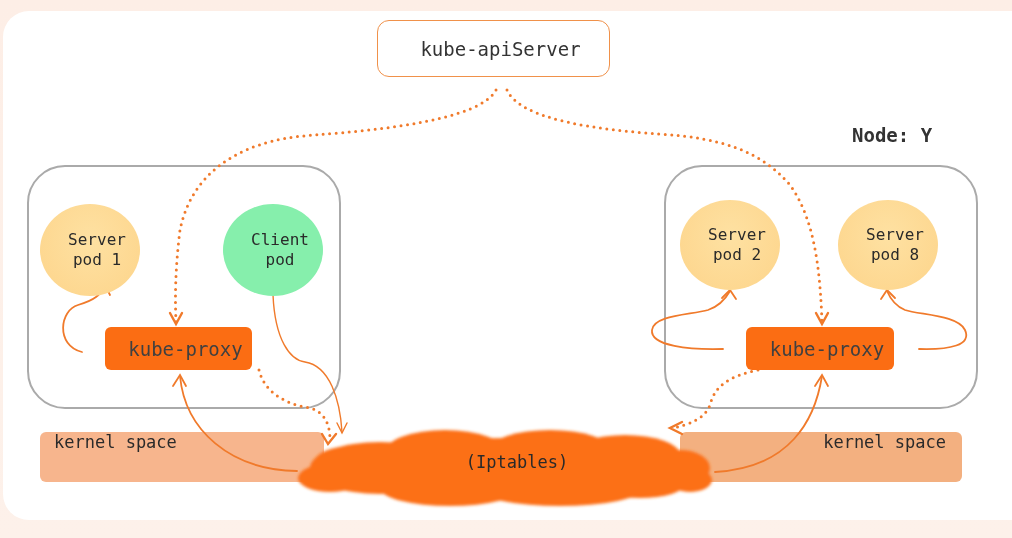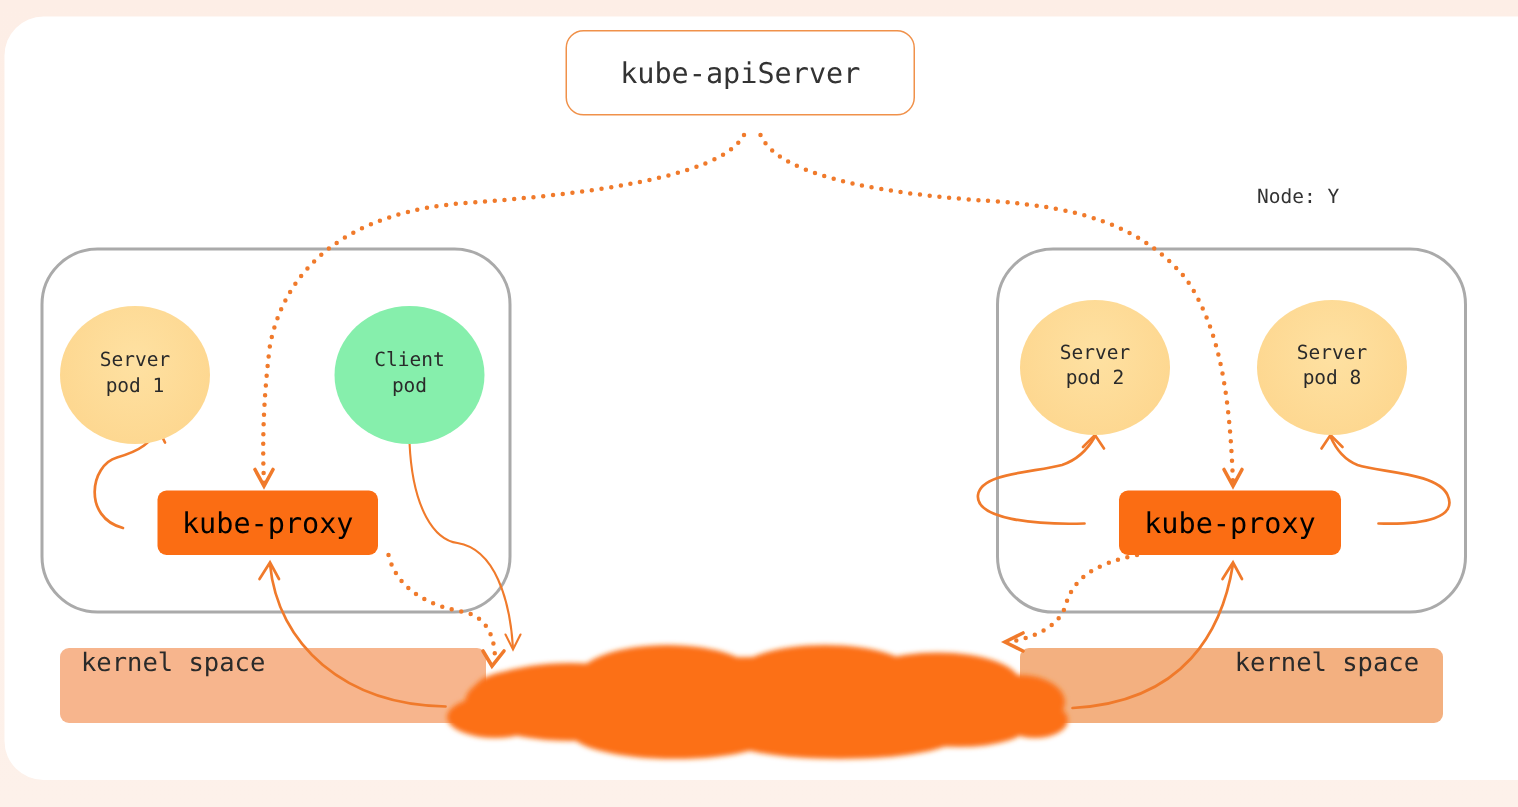--- a/index.html
+++ b/index.html
@@ -6,48 +6,48 @@
   body {
     width: 1012px; height: 538px; overflow: hidden; position: relative;
     background: linear-gradient(180deg, #fdeee6 0%, #fdf1ea 100%);
     font-family: "DejaVu Serif", "Liberation Serif", serif;
     color: #2b2b2b;
   }
   .card {
     position: absolute; left: 3px; top: 11px; width: 1040px; height: 509px;
     background: #ffffff; border-radius: 26px;
   }
-  .abs { position: absolute; box-sizing: border-box; }
+  .abs { position: absolute; box-sizing: border-box; padding-left: 14px; }
   .mono { font-family: "DejaVu Sans Mono", "Liberation Mono", monospace; }
   .api-box {
     left: 377px; top: 20px; width: 233px; height: 57px;
     border: 1.5px solid #f0914a; border-radius: 12px; background: #fff;
     display: flex; align-items: center; justify-content: center;
     font-size: 19px; color: #333;
   }
   .node-box {
     border: 2px solid #aaaaaa; border-radius: 38px; background: transparent;
   }
   .node-left { left: 27px; top: 165px; width: 314px; height: 244px; }
   .node-right { left: 664px; top: 165px; width: 314px; height: 244px; }
-  .node-label { left: 838px; top: 124px; font-size: 13px; color: #333; }
+  .node-label { left: 838px; top: 124px; font-size: 19px; color: #333; font-weight: bold; }
   .pod {
     border-radius: 50%; display: flex; flex-direction: column; align-items: center;
-    justify-content: center; font-size: 13px; line-height: 1.28; color: #2a2a2a;
+    justify-content: center; font-size: 16px; line-height: 1.28; color: #2a2a2a;
     text-align: center;
   }
   .pod-server { background: radial-gradient(ellipse at 50% 40%, #fee1a2 0%, #fdd48a 100%); }
   .pod-client { background: #86efac; }
   .pod1 { left: 40px; top: 204px; width: 100px; height: 92px; }
   .cpod { left: 223px; top: 204px; width: 100px; height: 92px; }
   .pod2 { left: 680px; top: 200px; width: 100px; height: 90px; }
   .pod3 { left: 838px; top: 200px; width: 100px; height: 90px; }
   .proxy {
     background: #fb6d13; border-radius: 6px; display: flex; align-items: center;
-    justify-content: center; font-size: 19px; color: #000000;
+    justify-content: center; font-size: 19px; color: #404040;
   }
   .proxy-left { left: 105px; top: 327px; width: 147px; height: 43px; }
   .proxy-right { left: 746px; top: 327px; width: 148px; height: 43px; }
   .kernel {
     background: #f7b58d; border-radius: 6px; display: flex; align-items: flex-start;
     font-size: 17px; color: #2a2a2a;
   }
   .kernel-left { left: 40px; top: 432px; width: 284px; height: 50px; padding-left: 14px; }
   .kernel-right { left: 680px; top: 432px; width: 282px; height: 50px; justify-content: flex-end; padding-right: 16px; background: #f3b080; }
   .service-label {
@@ -149,13 +149,14 @@
 </div>
 
 <div class="abs proxy proxy-left mono">
   <span>kube-proxy</span>
 </div>
 <div class="abs proxy proxy-right mono">
   <span>kube-proxy</span>
 </div>
 
 <div class="abs service-label mono">
+  <div>(Iptables)</div>
 </div>
 
 </body></html>

